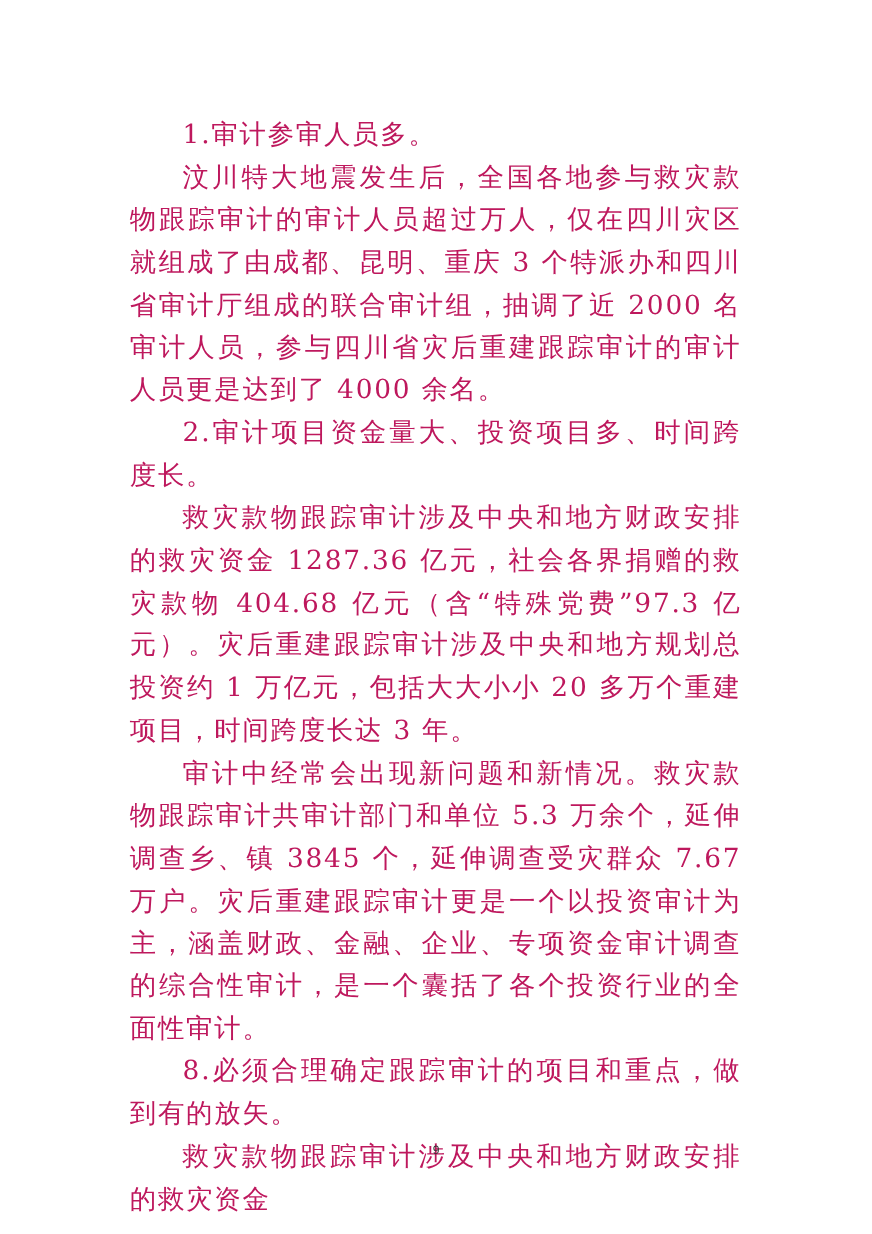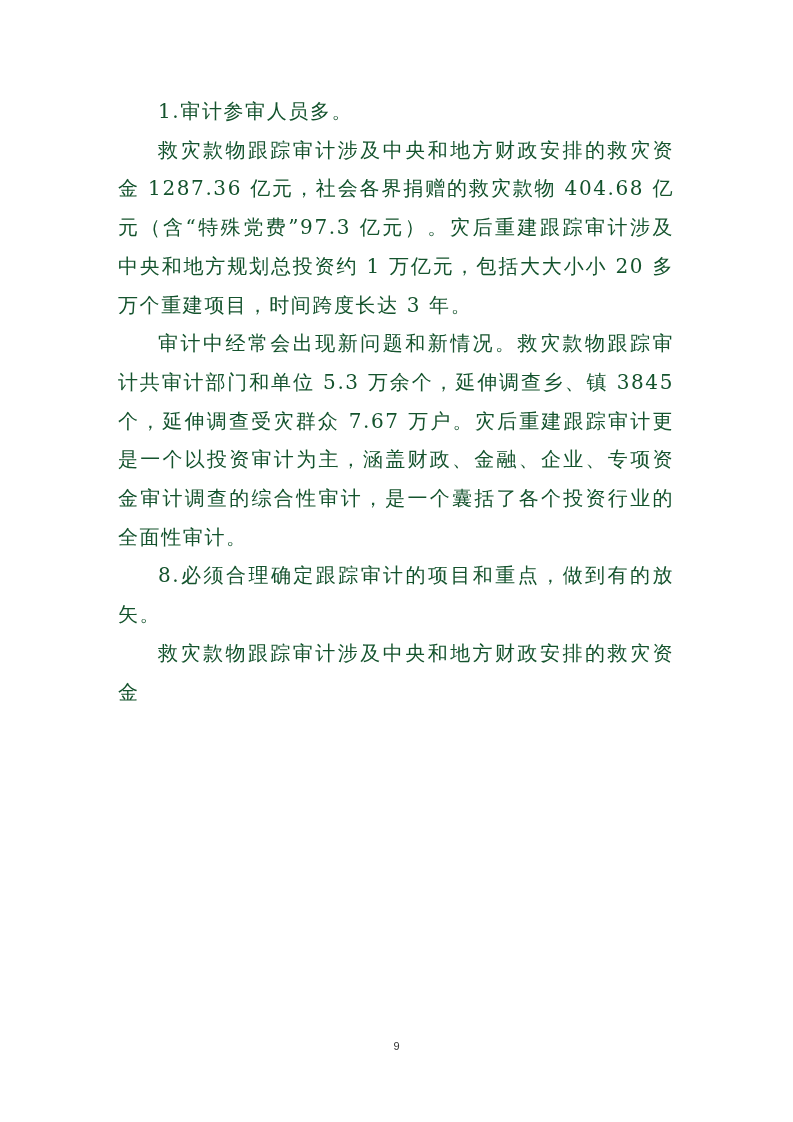--- a/index.html
+++ b/index.html
@@ -1,37 +1,39 @@
 <!DOCTYPE html>
 <html><head>
 <meta charset="utf-8">
 <style>
   html, body { margin: 0; padding: 0; background: #ffffff; }
   body { width: 793px; height: 1122px; position: relative; overflow: hidden; }
   .page {
     position: absolute; left: 0; top: 0; width: 793px; height: 1122px; background: #ffffff;
   }
   .body-text {
-    position: absolute; left: 118px; top: 92px; width: 556px;
+    position: absolute; left: 118px; top: 103px; width: 556px;
     font-family: "DejaVu Serif", "Liberation Serif", serif;
-    font-size: 20px; line-height: 38.7px; color: #14532d;
+    font-size: 24px; line-height: 38.7px; color: #be185d;
     letter-spacing: 1.6px;
   }
   .para { margin: 0; padding: 0; text-align: justify; text-align-last: left; }
   .para.indent { text-indent: 2em; }
   .page-number {
     position: absolute; left: 0; width: 793px; top: 1040px; text-align: center;
     font-family: "Liberation Sans", "DejaVu Sans", sans-serif; font-size: 11px; color: #333333;
   }
 </style>
 </head>
 <body>
 
 <div class="page">
   <div class="body-text">
     <p class="para indent">1.审计参审人员多。</p>
+    <p class="para indent">汶川特大地震发生后，全国各地参与救灾款物跟踪审计的审计人员超过万人，仅在四川灾区就组成了由成都、昆明、重庆 3 个特派办和四川省审计厅组成的联合审计组，抽调了近 2000 名审计人员，参与四川省灾后重建跟踪审计的审计人员更是达到了 4000 余名。</p>
+    <p class="para indent">2.审计项目资金量大、投资项目多、时间跨度长。</p>
     <p class="para indent">救灾款物跟踪审计涉及中央和地方财政安排的救灾资金 1287.36 亿元，社会各界捐赠的救灾款物 404.68 亿元（含“特殊党费”97.3 亿元）。灾后重建跟踪审计涉及中央和地方规划总投资约 1 万亿元，包括大大小小 20 多万个重建项目，时间跨度长达 3 年。</p>
     <p class="para indent">审计中经常会出现新问题和新情况。救灾款物跟踪审计共审计部门和单位 5.3 万余个，延伸调查乡、镇 3845 个，延伸调查受灾群众 7.67 万户。灾后重建跟踪审计更是一个以投资审计为主，涵盖财政、金融、企业、专项资金审计调查的综合性审计，是一个囊括了各个投资行业的全面性审计。</p>
     <p class="para indent">8.必须合理确定跟踪审计的项目和重点，做到有的放矢。</p>
     <p class="para indent">救灾款物跟踪审计涉及中央和地方财政安排的救灾资金</p>
   </div>
   <div class="page-number">9</div>
 </div>
 
 </body></html>

